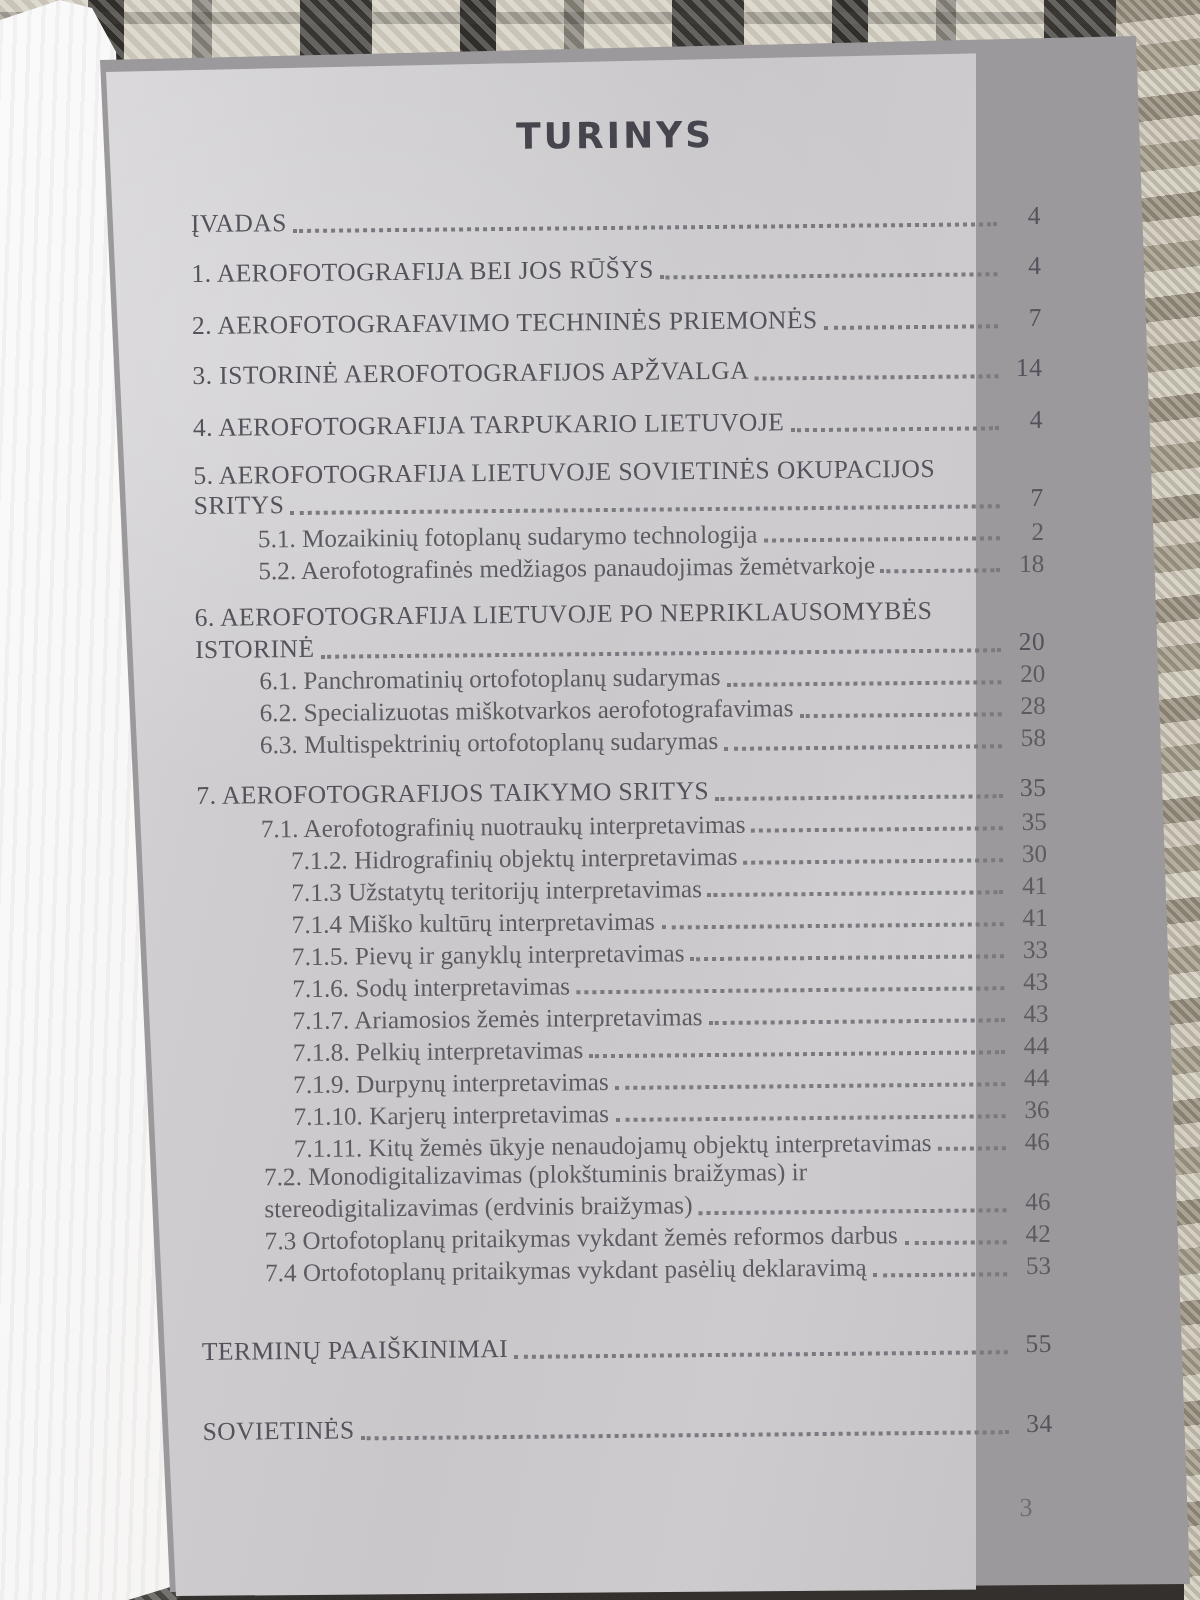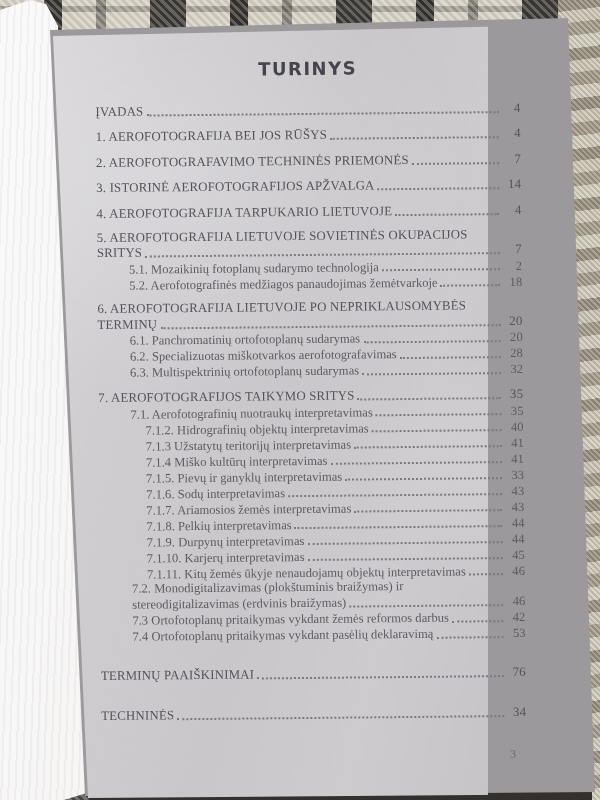--- a/index.html
+++ b/index.html
@@ -123,54 +123,54 @@
             <span class="num">2</span>
           </div>
           <div class="row sub1">
             <span class="lbl">5.2. Aerofotografinės medžiagos panaudojimas žemėtvarkoje</span>
             <span class="leader"></span>
             <span class="num">18</span>
           </div>
           <div class="row main twoline">
             <div class="l1">6. AEROFOTOGRAFIJA LIETUVOJE PO NEPRIKLAUSOMYBĖS</div>
             <div class="l2">
-              <span class="lbl">TERMINŲ</span>
+              <span class="lbl">ISTORINĖ</span>
               <span class="leader"></span>
               <span class="num">20</span>
             </div>
           </div>
           <div class="row sub1">
             <span class="lbl">6.1. Panchromatinių ortofotoplanų sudarymas</span>
             <span class="leader"></span>
             <span class="num">20</span>
           </div>
           <div class="row sub1">
             <span class="lbl">6.2. Specializuotas miškotvarkos aerofotografavimas</span>
             <span class="leader"></span>
             <span class="num">28</span>
           </div>
           <div class="row sub1">
             <span class="lbl">6.3. Multispektrinių ortofotoplanų sudarymas</span>
             <span class="leader"></span>
-            <span class="num">32</span>
+            <span class="num">58</span>
           </div>
           <div class="row main">
             <span class="lbl">7. AEROFOTOGRAFIJOS TAIKYMO SRITYS</span>
             <span class="leader"></span>
             <span class="num">35</span>
           </div>
           <div class="row sub1">
             <span class="lbl">7.1. Aerofotografinių nuotraukų interpretavimas</span>
             <span class="leader"></span>
             <span class="num">35</span>
           </div>
           <div class="row sub2">
             <span class="lbl">7.1.2. Hidrografinių objektų interpretavimas</span>
             <span class="leader"></span>
-            <span class="num">40</span>
+            <span class="num">30</span>
           </div>
           <div class="row sub2">
             <span class="lbl">7.1.3 Užstatytų teritorijų interpretavimas</span>
             <span class="leader"></span>
             <span class="num">41</span>
           </div>
           <div class="row sub2">
             <span class="lbl">7.1.4 Miško kultūrų interpretavimas</span>
             <span class="leader"></span>
             <span class="num">41</span>
@@ -196,21 +196,21 @@
             <span class="num">44</span>
           </div>
           <div class="row sub2">
             <span class="lbl">7.1.9. Durpynų interpretavimas</span>
             <span class="leader"></span>
             <span class="num">44</span>
           </div>
           <div class="row sub2">
             <span class="lbl">7.1.10. Karjerų interpretavimas</span>
             <span class="leader"></span>
-            <span class="num">45</span>
+            <span class="num">36</span>
           </div>
           <div class="row sub2">
             <span class="lbl">7.1.11. Kitų žemės ūkyje nenaudojamų objektų interpretavimas</span>
             <span class="leader"></span>
             <span class="num">46</span>
           </div>
           <div class="row sub1 twoline">
             <div class="l1">7.2. Monodigitalizavimas (plokštuminis braižymas) ir</div>
             <div class="l2">
               <span class="lbl">stereodigitalizavimas (erdvinis braižymas)</span>
@@ -224,24 +224,24 @@
             <span class="num">42</span>
           </div>
           <div class="row sub1">
             <span class="lbl">7.4 Ortofotoplanų pritaikymas vykdant pasėlių deklaravimą</span>
             <span class="leader"></span>
             <span class="num">53</span>
           </div>
           <div class="row main gap">
             <span class="lbl">TERMINŲ PAAIŠKINIMAI</span>
             <span class="leader"></span>
-            <span class="num">76</span>
+            <span class="num">55</span>
           </div>
           <div class="row main gap">
-            <span class="lbl">TECHNINĖS</span>
+            <span class="lbl">SOVIETINĖS</span>
             <span class="leader"></span>
             <span class="num">34</span>
           </div>
         </div>
     </div>
     <div class="pagenum">3</div>
   </div>
 </div>
 
 </body></html>

